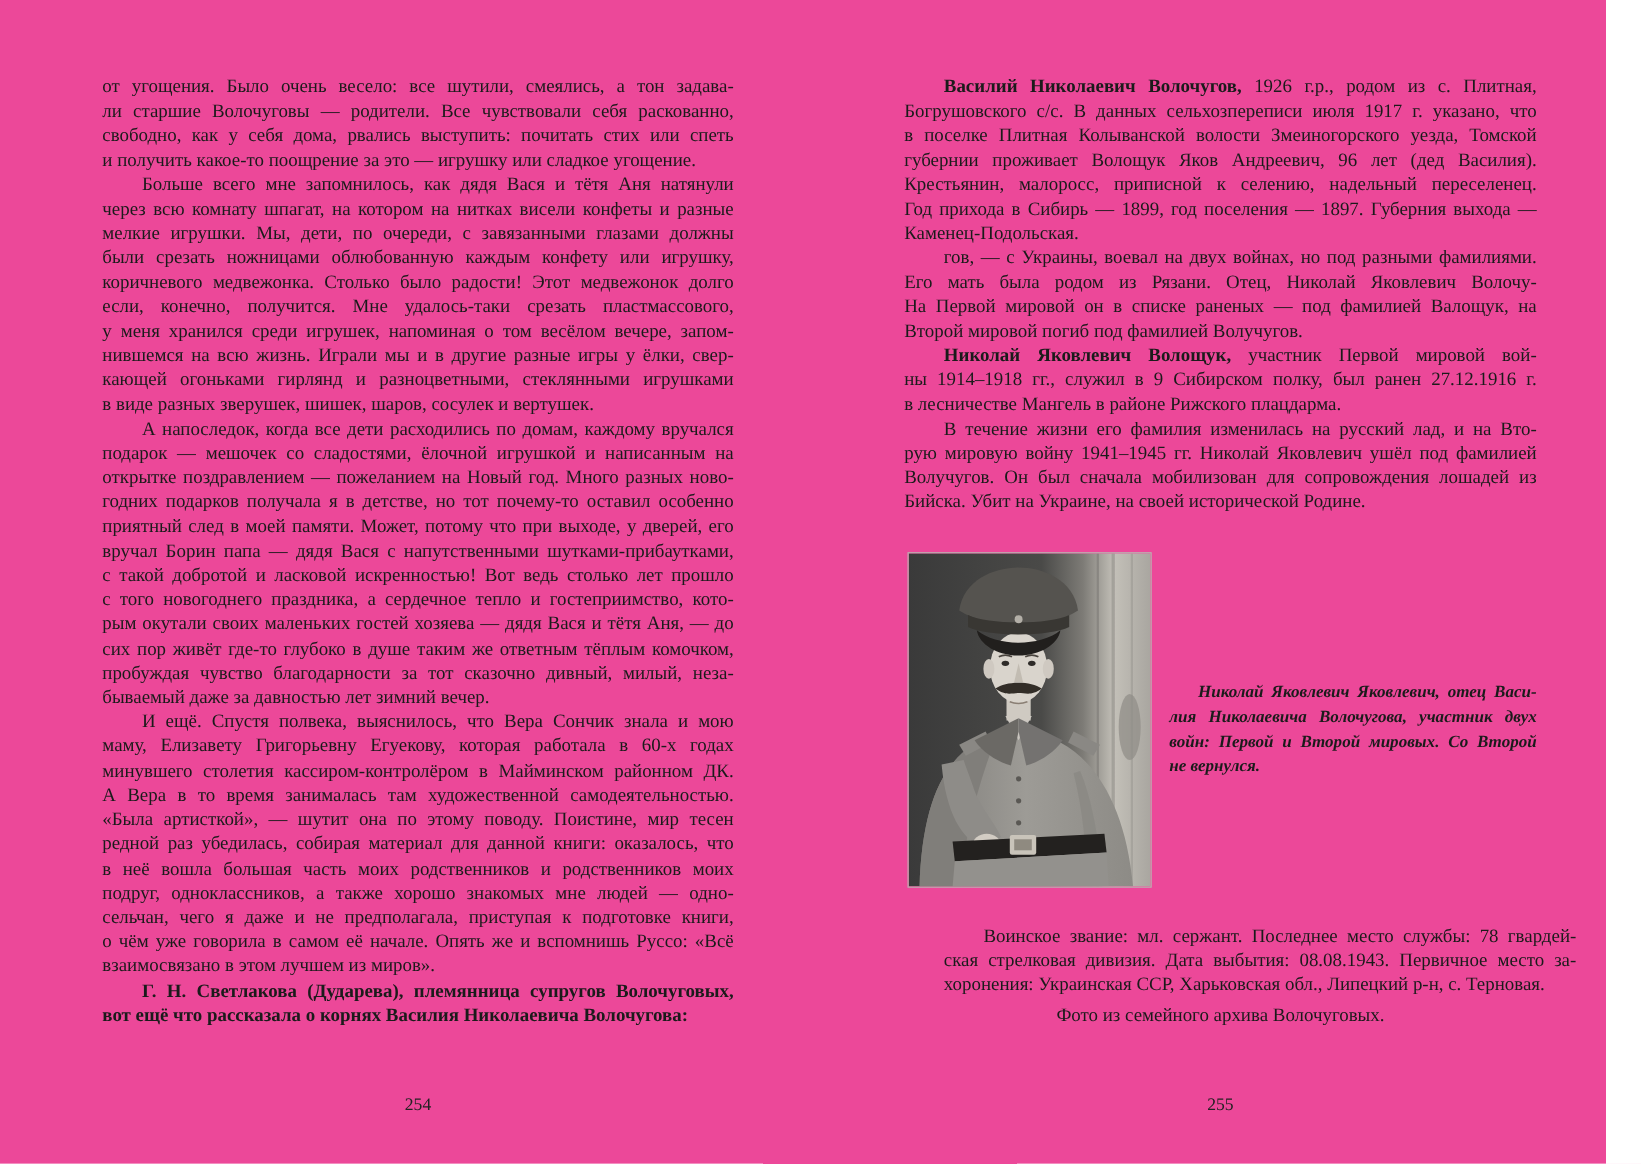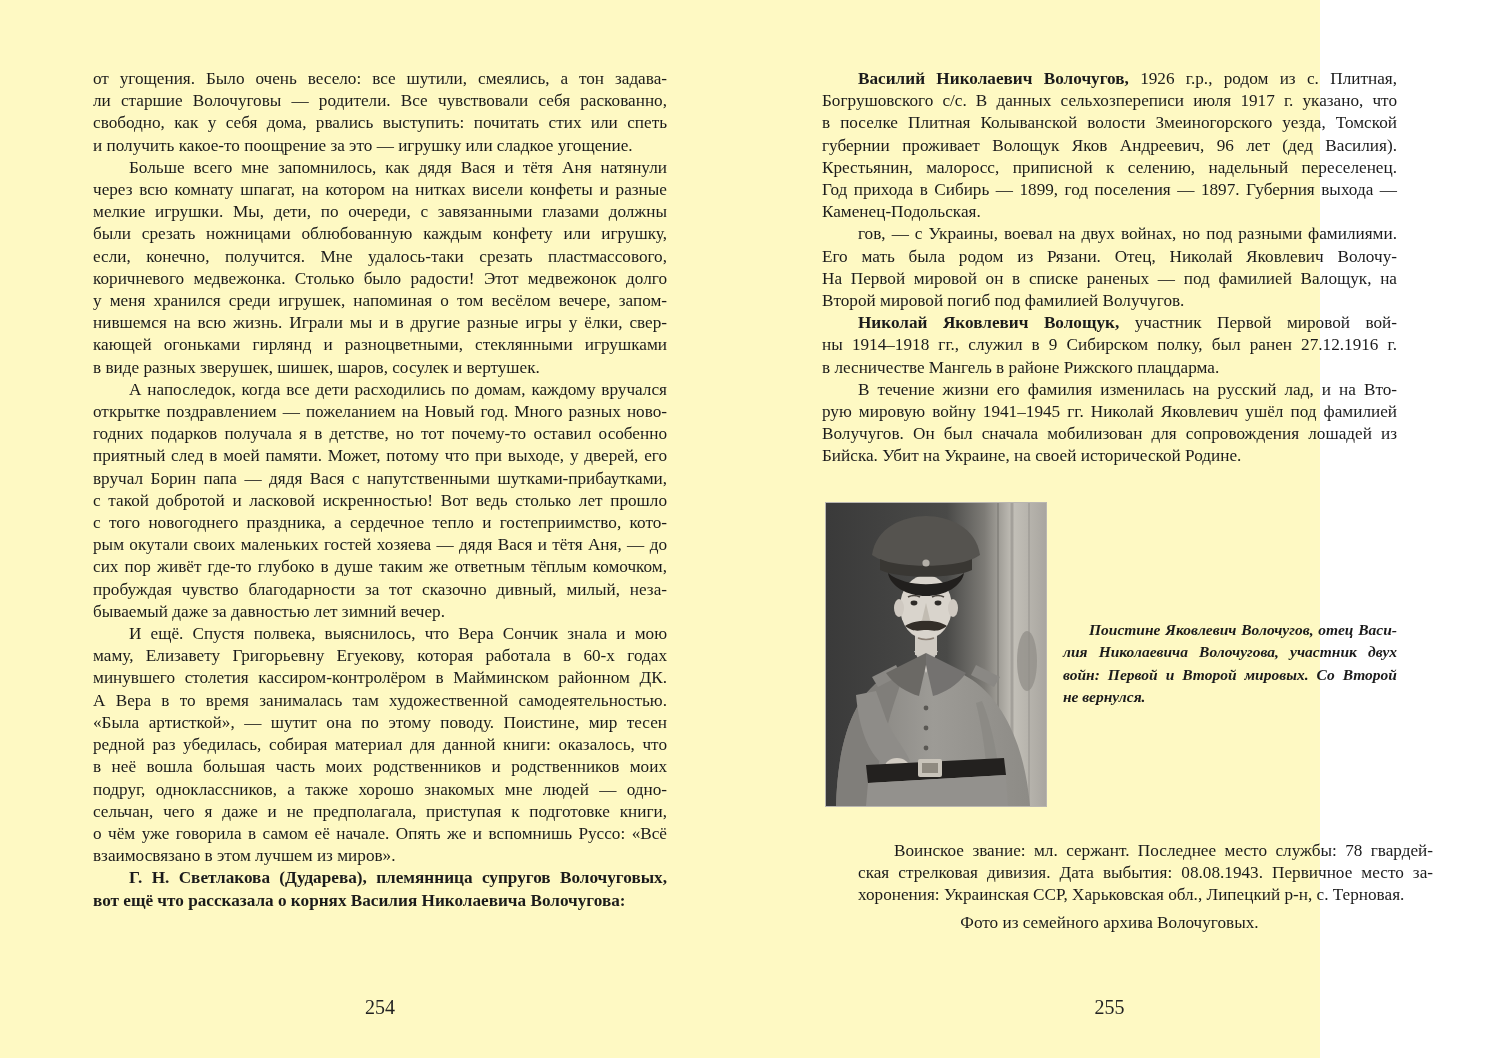--- a/index.html
+++ b/index.html
@@ -5,21 +5,21 @@
   html, body {
     margin: 0;
     padding: 0;
     background: #ffffff;
     width: 1492px;
     height: 1058px;
     overflow: hidden;
     font-family: "Liberation Serif", serif;
     color: #1b1b1b;
   }
-  .spread { position: relative; width: 1320px; height: 1058px; background: #fef9c3; }
+  .spread { position: relative; width: 1460px; height: 1058px; background: #ec4899; }
 
   .page {
     position: absolute;
     top: 68px;
     font-size: 17.2px;
     line-height: 22.2px;
   }
   .page.left  { left: 93px;  width: 574px; }
   .page.right { left: 822px; width: 575px; }
 
@@ -76,21 +76,21 @@
     width: 575px;
     text-align: center;
     font-size: 17.2px;
   }
 
   .pageno {
     position: absolute;
     top: 996px;
     width: 574px;
     text-align: center;
-    font-size: 20px;
+    font-size: 16px;
     color: #222222;
   }
   .pageno-left  { left: 93px; }
   .pageno-right { left: 822px; width: 575px; }
 </style>
 </head>
 <body>
 
 <div class="spread">
 
@@ -99,29 +99,30 @@
         <div class="line">от угощения. Было очень весело: все шутили, смеялись, а тон задава-</div>
         <div class="line">ли старшие Волочуговы — родители. Все чувствовали себя раскованно,</div>
         <div class="line">свободно, как у себя дома, рвались выступить: почитать стих или спеть</div>
         <div class="line line-last">и получить какое-то поощрение за это — игрушку или сладкое угощение.</div>
       </div>
     <div class="para p-indent">
         <div class="line">Больше всего мне запомнилось, как дядя Вася и тётя Аня натянули</div>
         <div class="line">через всю комнату шпагат, на котором на нитках висели конфеты и разные</div>
         <div class="line">мелкие игрушки. Мы, дети, по очереди, с завязанными глазами должны</div>
         <div class="line">были срезать ножницами облюбованную каждым конфету или игрушку,</div>
+        <div class="line">коричневого медвежонка. Столько было радости! Этот медвежонок долго</div>
         <div class="line">если, конечно, получится. Мне удалось-таки срезать пластмассового,</div>
-        <div class="line">коричневого медвежонка. Столько было радости! Этот медвежонок долго</div>
         <div class="line">у меня хранился среди игрушек, напоминая о том весёлом вечере, запом-</div>
         <div class="line">нившемся на всю жизнь. Играли мы и в другие разные игры у ёлки, свер-</div>
         <div class="line">кающей огоньками гирлянд и разноцветными, стеклянными игрушками</div>
         <div class="line line-last">в виде разных зверушек, шишек, шаров, сосулек и вертушек.</div>
       </div>
     <div class="para p-indent">
         <div class="line">А напоследок, когда все дети расходились по домам, каждому вручался</div>
+        <div class="line">подарок — мешочек со сладостями, ёлочной игрушкой и написанным на</div>
         <div class="line">открытке поздравлением — пожеланием на Новый год. Много разных ново-</div>
         <div class="line">годних подарков получала я в детстве, но тот почему-то оставил особенно</div>
         <div class="line">приятный след в моей памяти. Может, потому что при выходе, у дверей, его</div>
         <div class="line">вручал Борин папа — дядя Вася с напутственными шутками-прибаутками,</div>
         <div class="line">с такой добротой и ласковой искренностью! Вот ведь столько лет прошло</div>
         <div class="line">с того новогоднего праздника, а сердечное тепло и гостеприимство, кото-</div>
         <div class="line">рым окутали своих маленьких гостей хозяева — дядя Вася и тётя Аня, — до</div>
         <div class="line">сих пор живёт где-то глубоко в душе таким же ответным тёплым комочком,</div>
         <div class="line">пробуждая чувство благодарности за тот сказочно дивный, милый, неза-</div>
         <div class="line line-last">бываемый даже за давностью лет зимний вечер.</div>
@@ -243,21 +244,21 @@
 
         <path d="M42 280 L180 272 L182 303 L40 303 Z" fill="#93918d"></path>
 
         <circle cx="100" cy="205" r="2.4" fill="#5a5854"></circle>
         <circle cx="100" cy="225" r="2.4" fill="#5a5854"></circle>
         <circle cx="100" cy="245" r="2.4" fill="#5a5854"></circle>
       </svg>
     </div>
 
     <div class="caption">
-        <div class="line">Поистине Яковлевич Волочугов, отец Васи-</div>
+        <div class="line">Николай Яковлевич Яковлевич, отец Васи-</div>
         <div class="line">лия Николаевича Волочугова, участник двух</div>
         <div class="line">войн: Первой и Второй мировых. Со Второй</div>
         <div class="line line-last">не вернулся.</div>
       </div>
 
     <div class="bottom-block para p-indent">
         <div class="line">Воинское звание: мл. сержант. Последнее место службы: 78 гвардей-</div>
         <div class="line">ская стрелковая дивизия. Дата выбытия: 08.08.1943. Первичное место за-</div>
         <div class="line line-last">хоронения: Украинская ССР, Харьковская обл., Липецкий р-н, с. Терновая.</div>
       </div>

